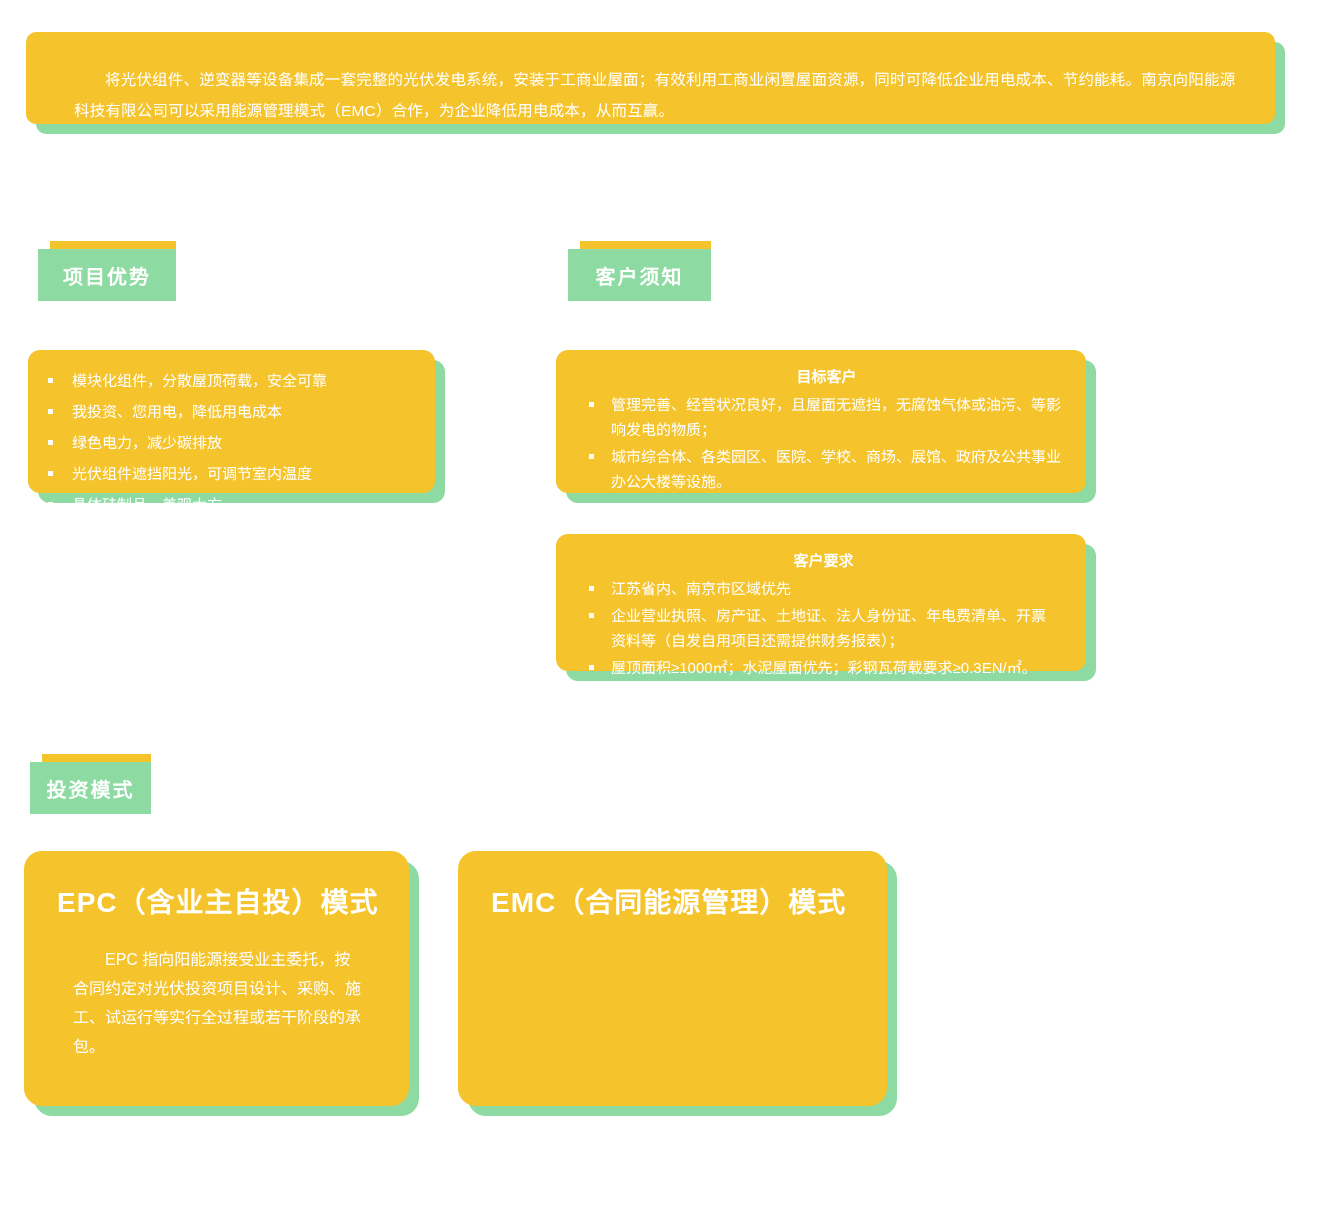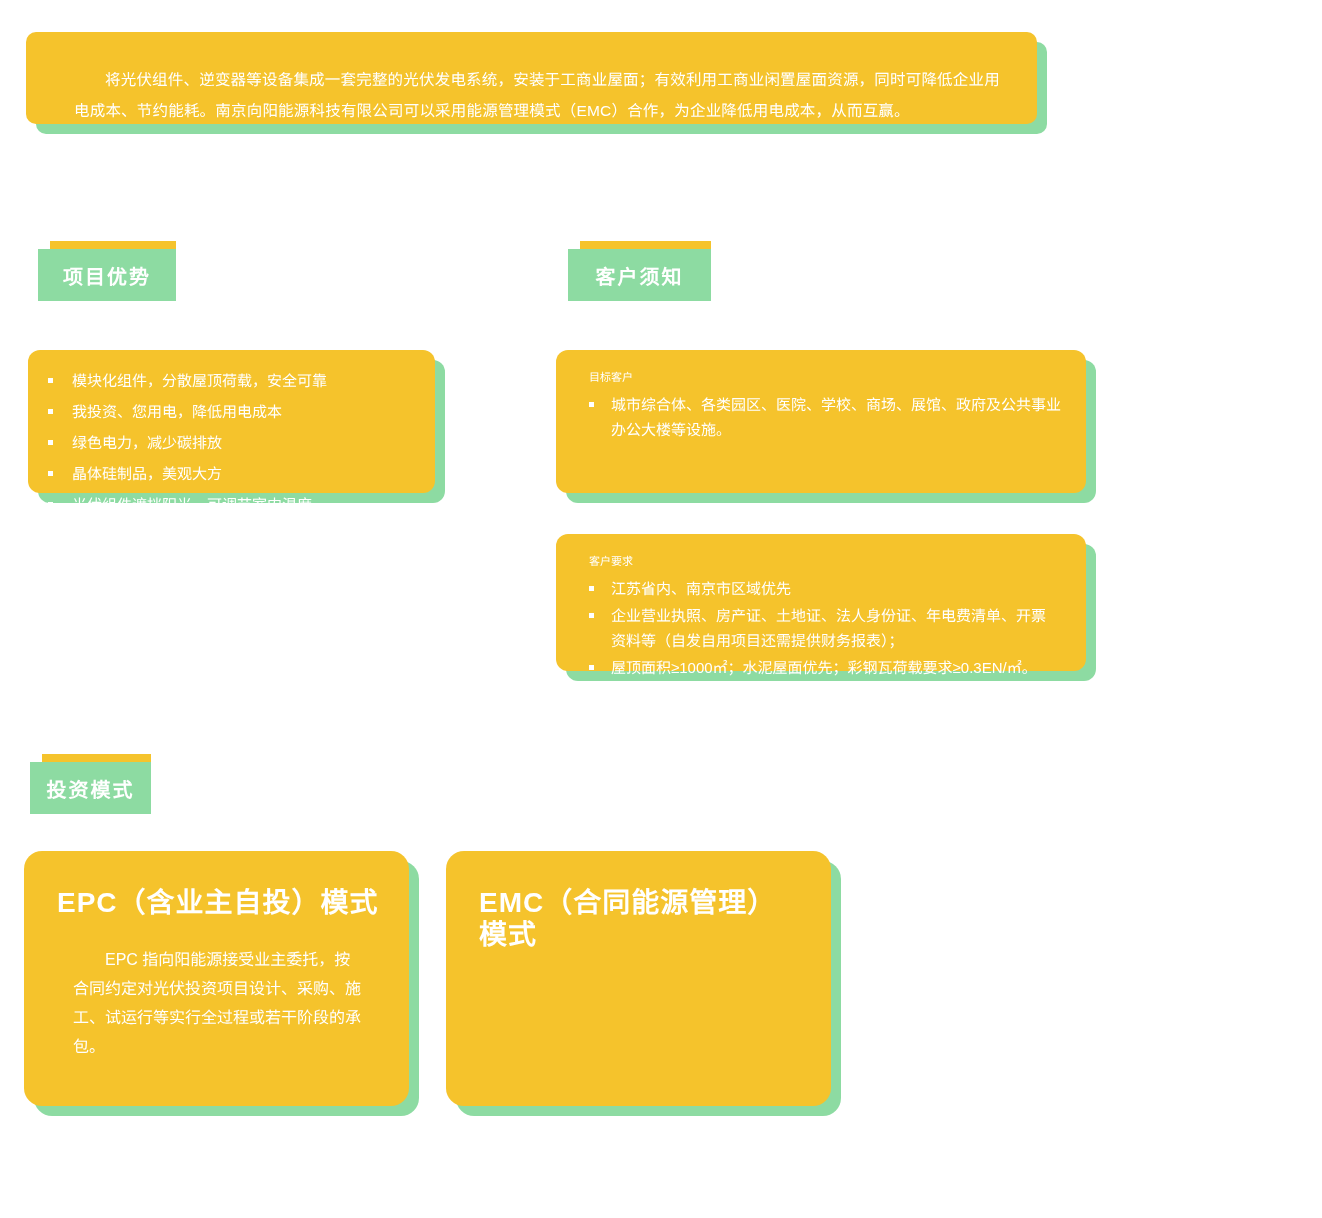--- a/index.html
+++ b/index.html
@@ -41,21 +41,21 @@
   }
   .shadow-card .content {
     position: absolute;
     left: 0; top: 0; right: 0; bottom: 0;
   }
 
   
   #intro-banner {
     left: 26px;
     top: 32px;
-    width: 1011px;
+    width: 1249px;
     height: 92px;
     border-radius: 10px;
   }
   #intro-banner .shade { border-radius: 10px; }
   #intro-banner .face  { border-radius: 10px; }
   #intro-text {
     position: absolute;
     left: 48px;
     top: 16px;
     right: 36px;
@@ -157,25 +157,26 @@
     left: 556px;
     top: 534px;
     width: 530px;
     height: 137px;
     border-radius: 12px;
   }
   #card-requirements .shade, #card-requirements .face { border-radius: 12px; }
   #card-requirements .content { padding: 16px 28px 0 33px; box-sizing: border-box; }
 
   .card-subtitle {
-    font-size: 11px;
-    font-weight: normal;
+    font-size: 15px;
+    font-weight: bold;
     line-height: 22px;
     margin: 0 0 4px 0;
     color: #ffffff;
+    text-align: center;
   }
 
   #card-target ul.bullets > li,
   #card-requirements ul.bullets > li {
     padding-left: 22px;
     margin-bottom: 2px;
     line-height: 25px;
   }
   #card-target ul.bullets > li::before,
   #card-requirements ul.bullets > li::before {
@@ -185,21 +186,21 @@
 
   
   .mode-card {
     width: 385px;
     height: 255px;
     border-radius: 18px;
   }
   .mode-card .shade, .mode-card .face { border-radius: 18px; }
   .mode-card .content { padding: 36px 30px 0 33px; box-sizing: border-box; }
   #card-epc { left: 24px; top: 851px; }
-  #card-emc { left: 446px; top: 851px; }
+  #card-emc { left: 458px; top: 851px; padding-left: 44px; }
 
   .mode-title {
     font-size: 28px;
     line-height: 32px;
     margin: 0 0 26px 0;
     letter-spacing: 1px;
     color: #ffffff;
   }
   .mode-body {
     font-size: 16px;
@@ -233,32 +234,33 @@
 </div>
 
 <div class="shadow-card" id="card-advantages">
   <div class="shade" style="background: rgb(141, 219, 162);"></div>
   <div class="face" style="background: rgb(245, 195, 44);"></div>
   <div class="content">
     <ul class="bullets">
       <li>模块化组件，分散屋顶荷载，安全可靠</li>
       <li>我投资、您用电，降低用电成本</li>
       <li>绿色电力，减少碳排放</li>
+      <li>光伏组件遮挡阳光，可调节室内温度</li>
       <li>晶体硅制品，美观大方</li>
-      <li>光伏组件遮挡阳光，可调节室内温度</li>
     </ul>
   </div>
 </div>
 
 <div class="shadow-card" id="card-target">
   <div class="shade" style="background: rgb(141, 219, 162);"></div>
   <div class="face" style="background: rgb(245, 195, 44);"></div>
   <div class="content">
     <p class="card-subtitle">目标客户</p>
     <ul class="bullets">
+      <li>管理完善、经营状况良好，且屋面无遮挡，无腐蚀气体或油污、等影响发电的物质；</li>
       <li>城市综合体、各类园区、医院、学校、商场、展馆、政府及公共事业办公大楼等设施。</li>
     </ul>
   </div>
 </div>
 
 <div class="shadow-card" id="card-requirements">
   <div class="shade" style="background: rgb(141, 219, 162);"></div>
   <div class="face" style="background: rgb(245, 195, 44);"></div>
   <div class="content">
     <p class="card-subtitle">客户要求</p>

